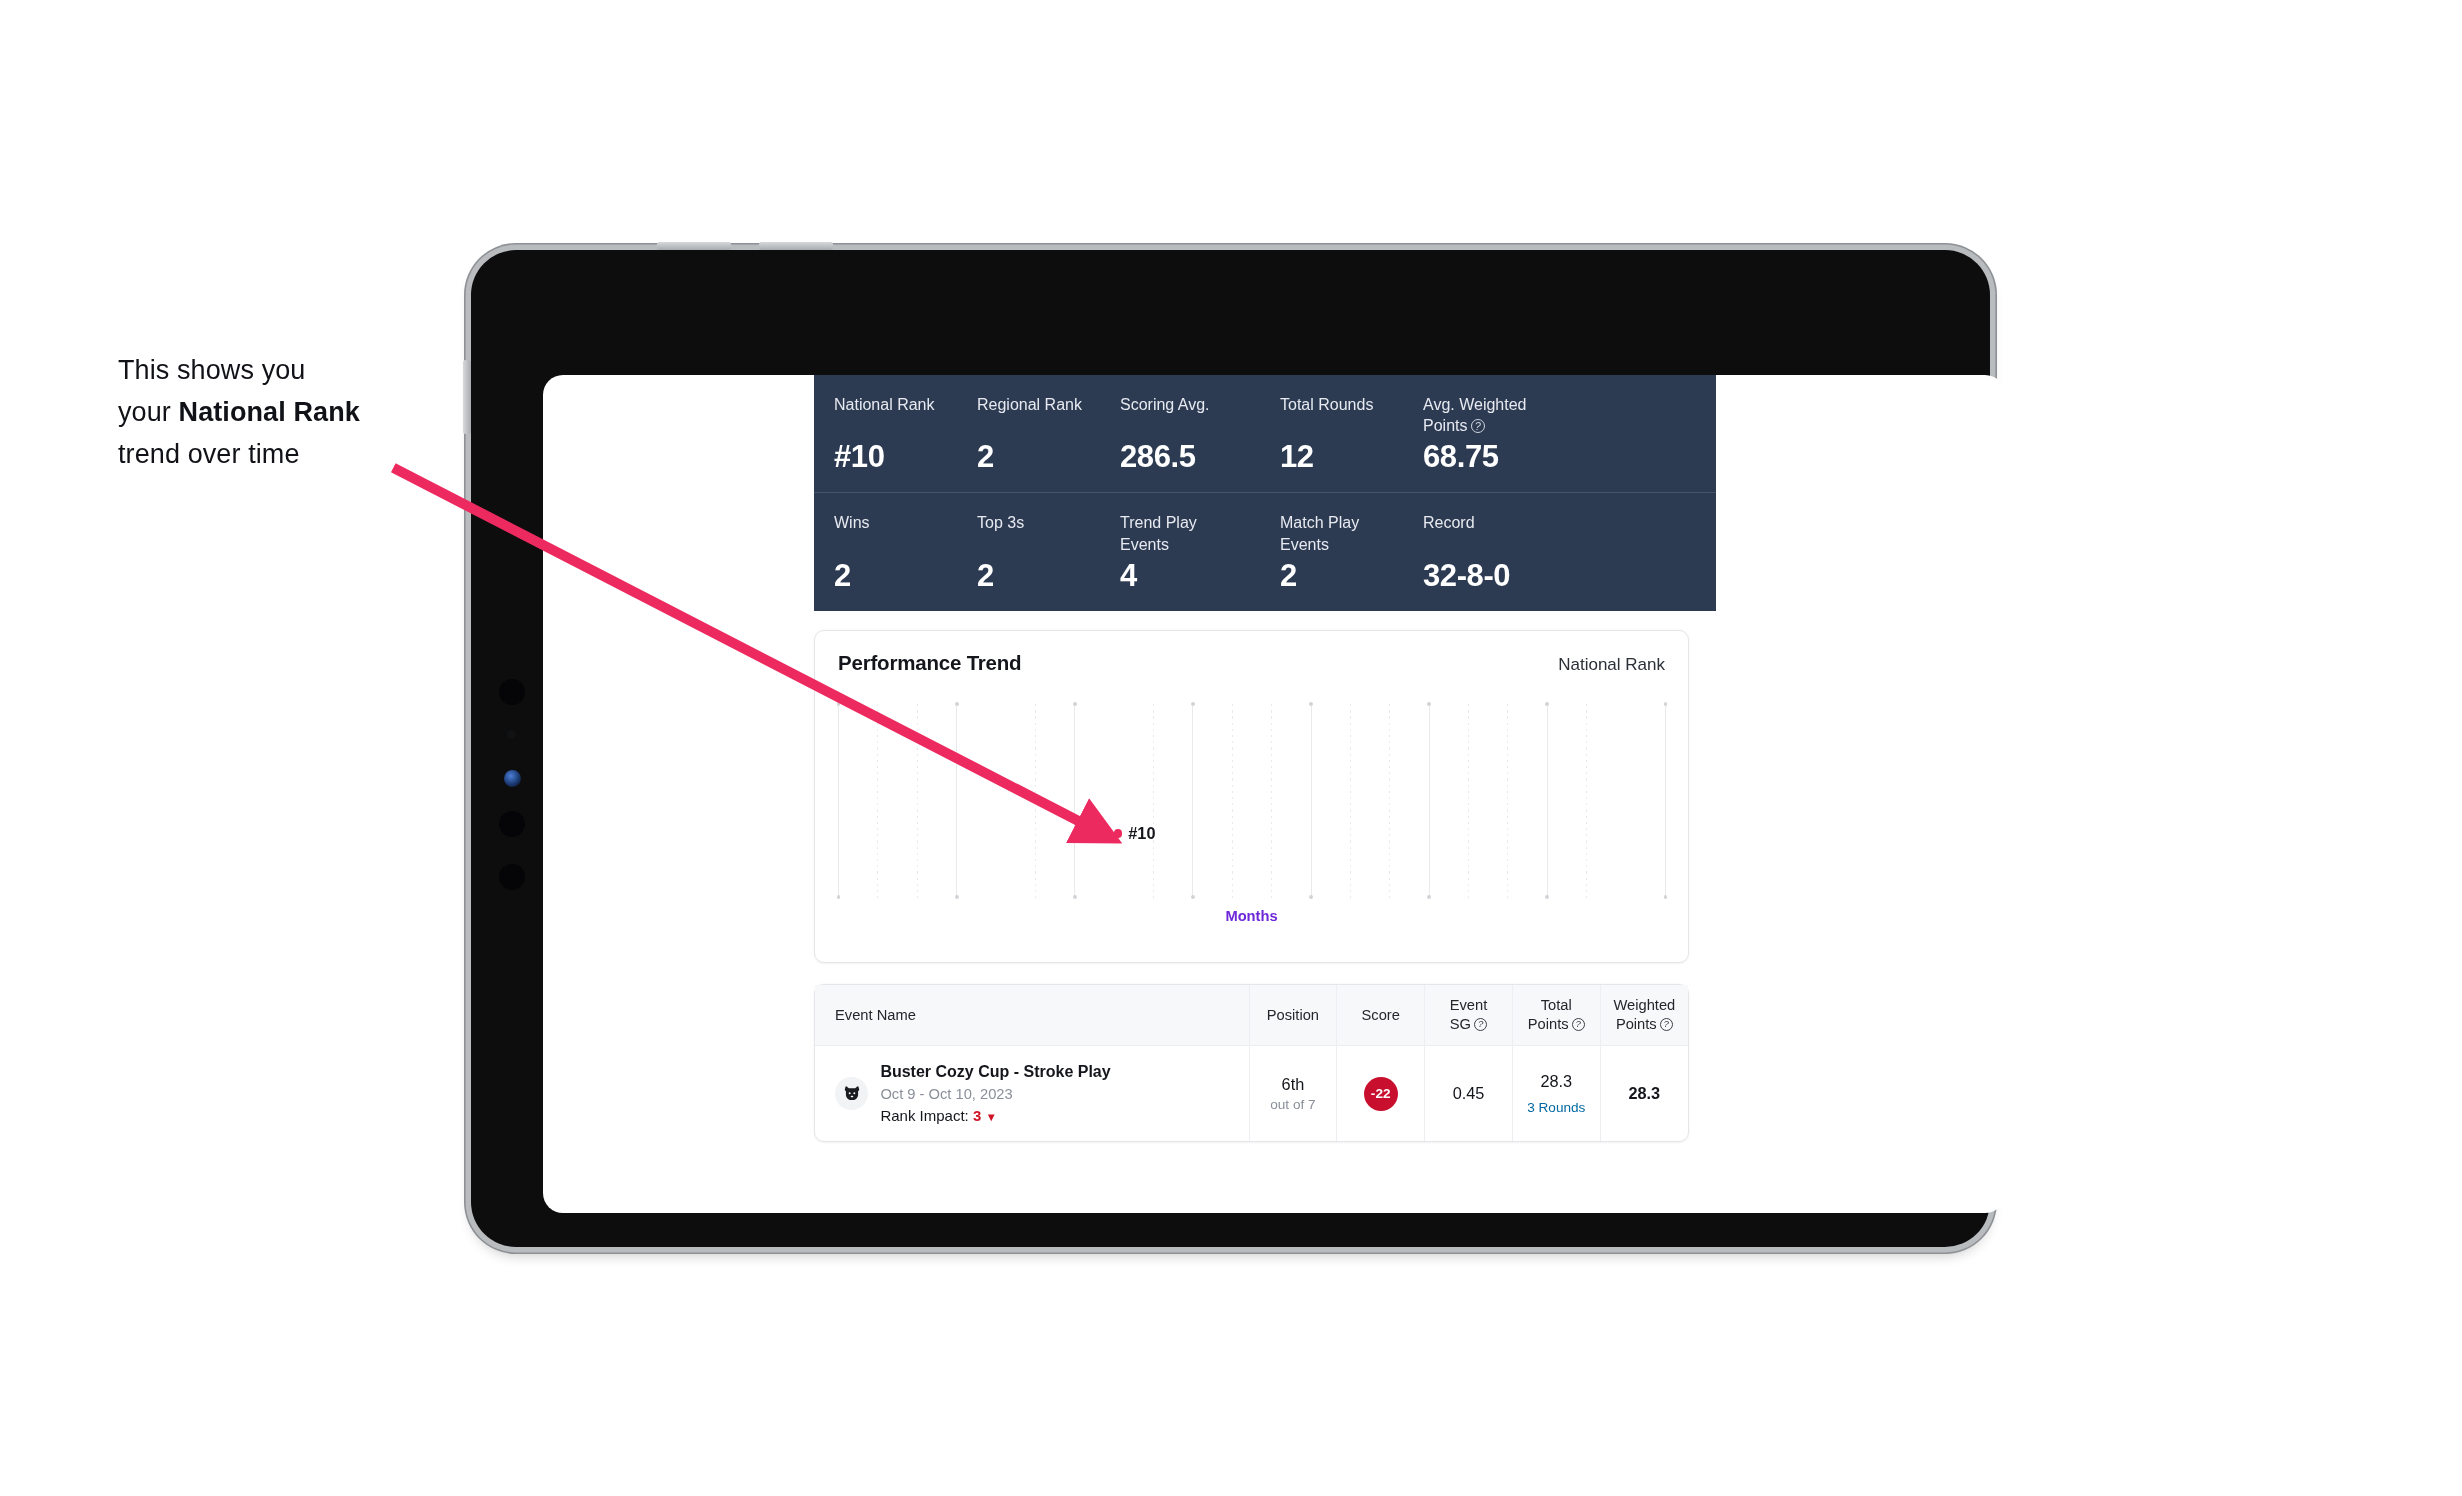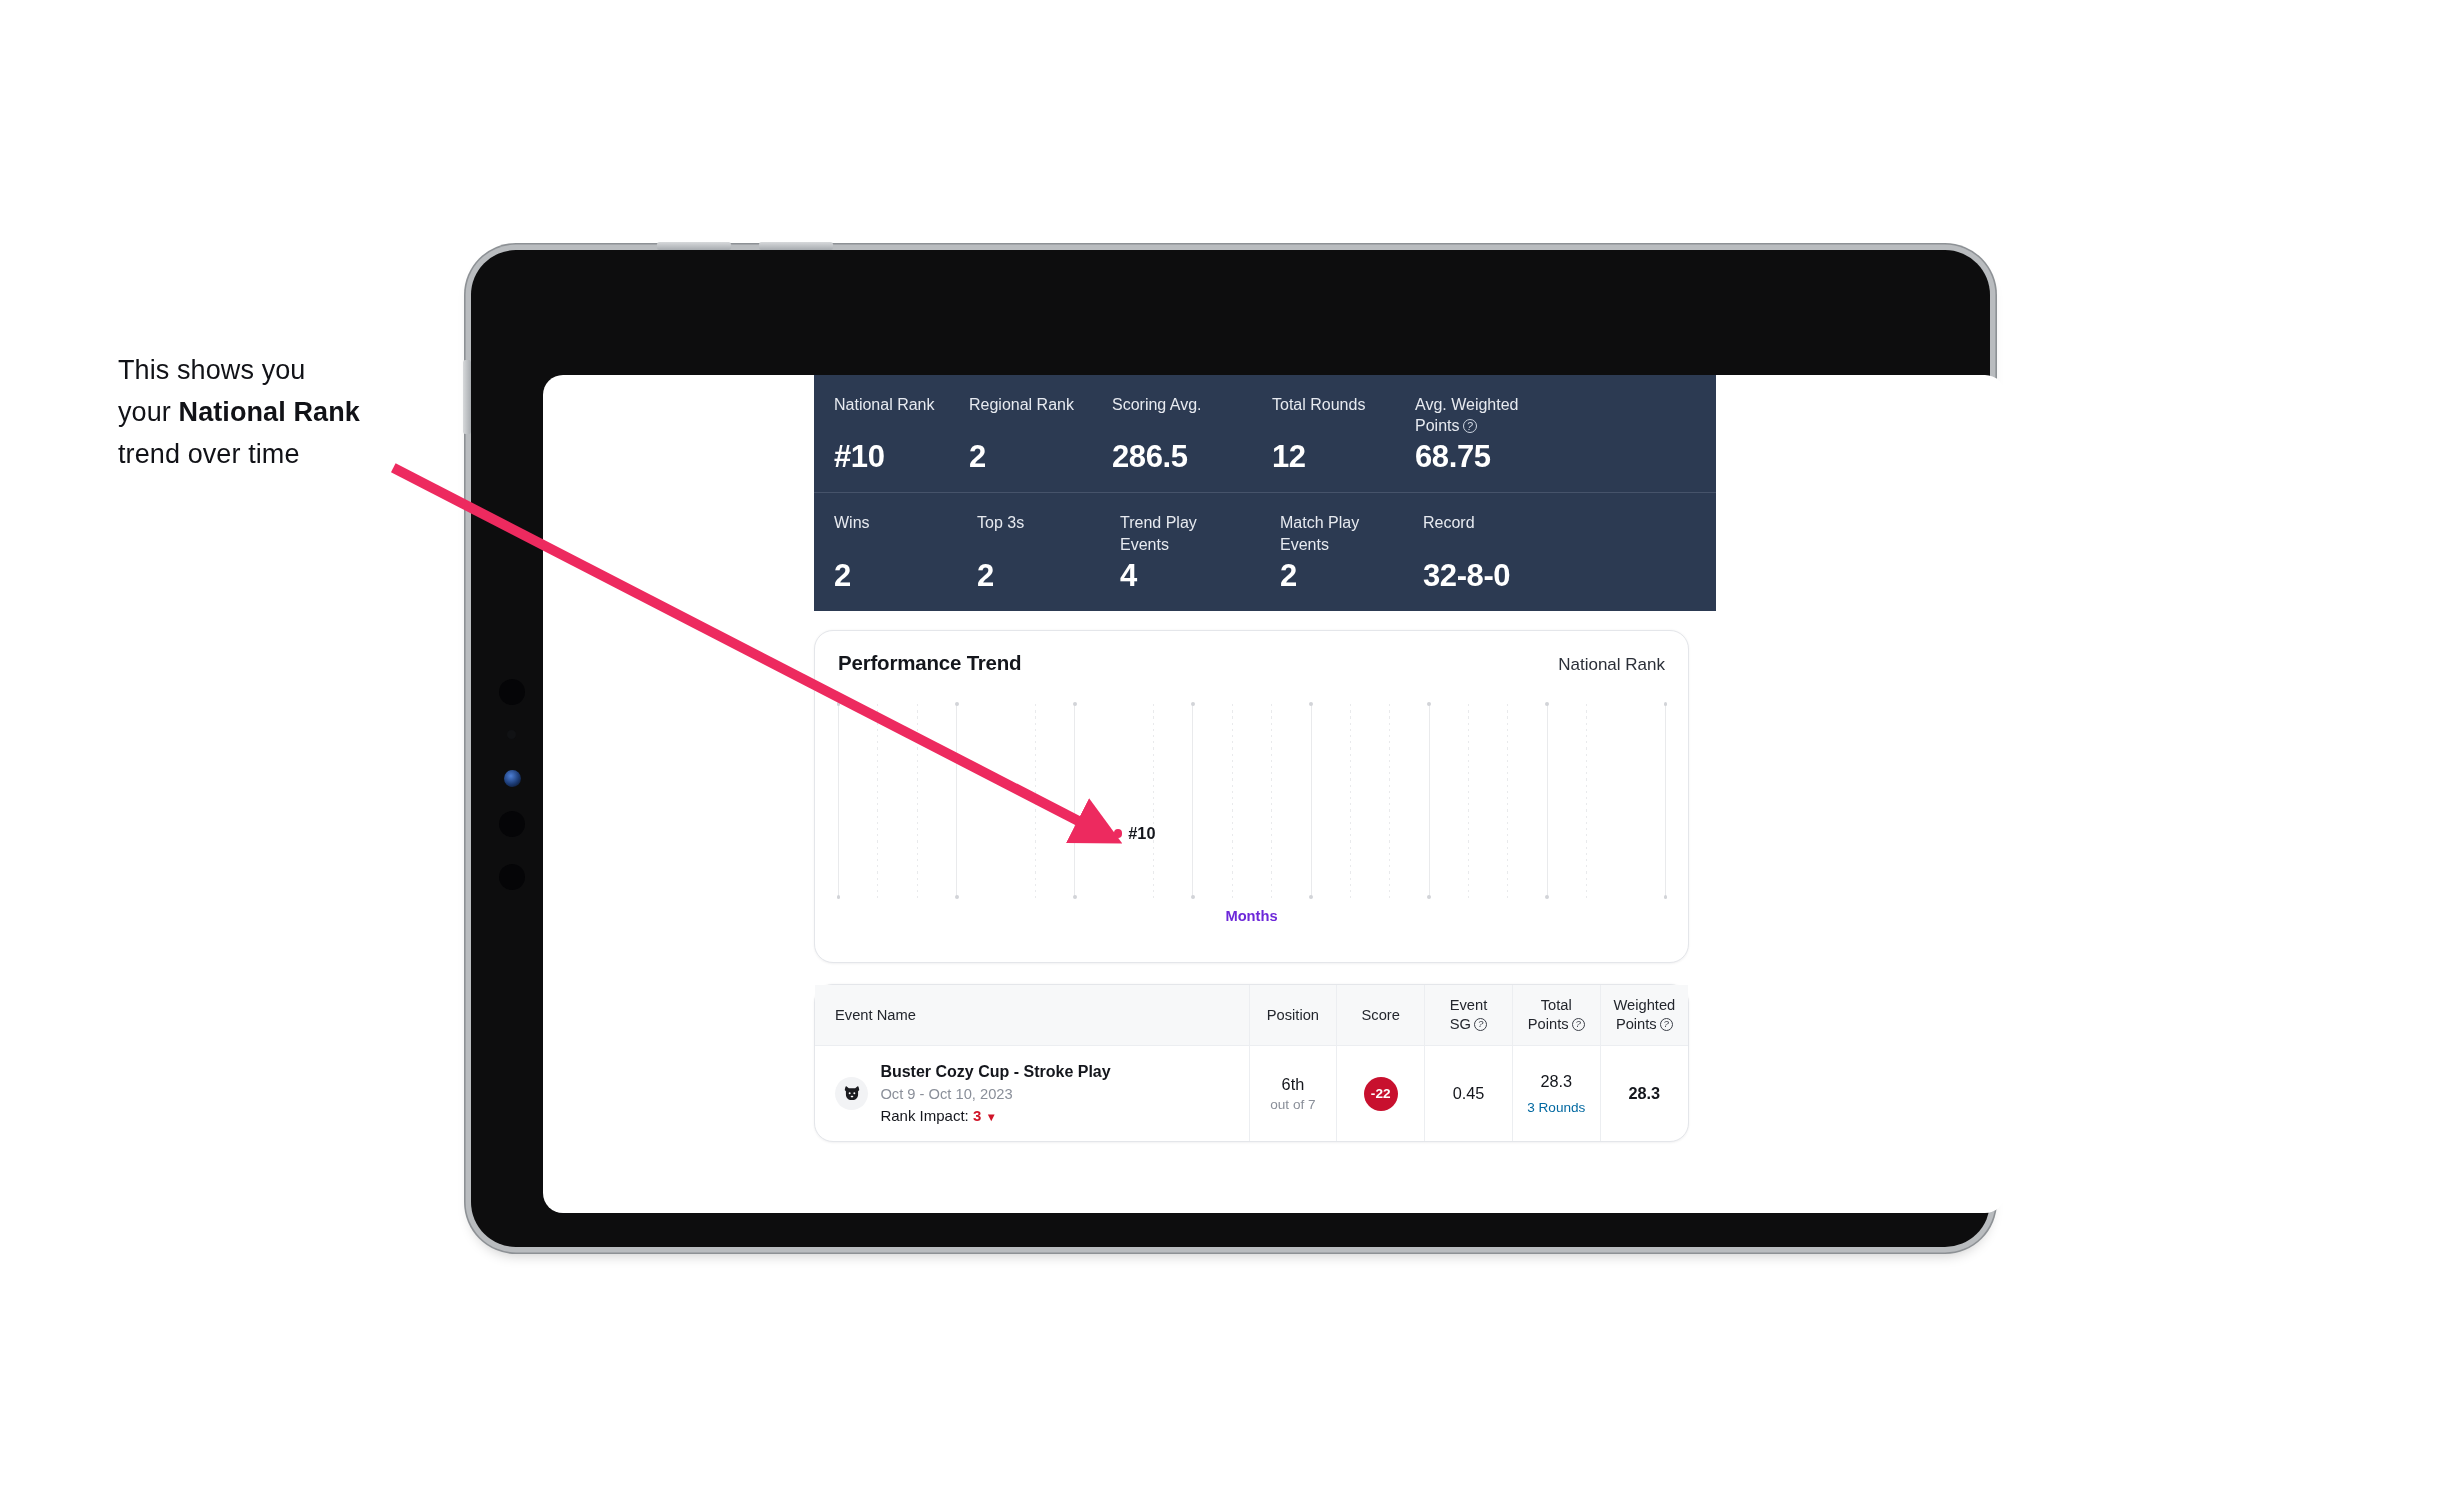--- a/index.html
+++ b/index.html
@@ -114,21 +114,21 @@
     content: "?";
     position: absolute; left: 0; top: -1.2px;
     width: 100%; text-align: center;
     font-size: 11px; line-height: 14.7px; color: #cfd6e1;
   }
 
   
   .card {
     background: #fff;
     border: 0.8px solid #e4e6ea;
-    border-radius: 19px;
+    border-radius: 10px;
     box-shadow: 0 0.8px 2.3px rgba(16,24,40,.06);
   }
   #chart-card { margin: 19.4px 14px 0 0; width: 875px; height: 333px; position: relative; }
 
   #chart-head {
     display: flex; align-items: baseline; justify-content: space-between;
     padding: 19.4px 23px 0 23px;
   }
   #chart-title { font-size: 20.5px; font-weight: 700; color: #14161c; letter-spacing: -0.2px; }
   #chart-series { font-size: 17px; color: #2b2f38; }
@@ -249,21 +249,21 @@
 
     <div id="screen">
       <div id="screen-inner">
 
         <div id="stats" style="background: rgb(44, 58, 82);">
           <div class="stats-row top" id="stats-row-1">
               <div class="stat" style="margin-left: 20px; width: 115px;">
                 <span class="label">National Rank</span>
                 <div class="val">#10</div>
               </div>
-              <div class="stat" style="margin-left: 20px; width: 115px;">
+              <div class="stat" style="margin-left: 28px; width: 115px;">
                 <span class="label">Regional Rank</span>
                 <div class="val">2</div>
               </div>
               <div class="stat" style="margin-left: 28px; width: 132px;">
                 <span class="label">Scoring Avg.</span>
                 <div class="val">286.5</div>
               </div>
               <div class="stat" style="margin-left: 28px; width: 115px;">
                 <span class="label">Total Rounds</span>
                 <div class="val">12</div>

